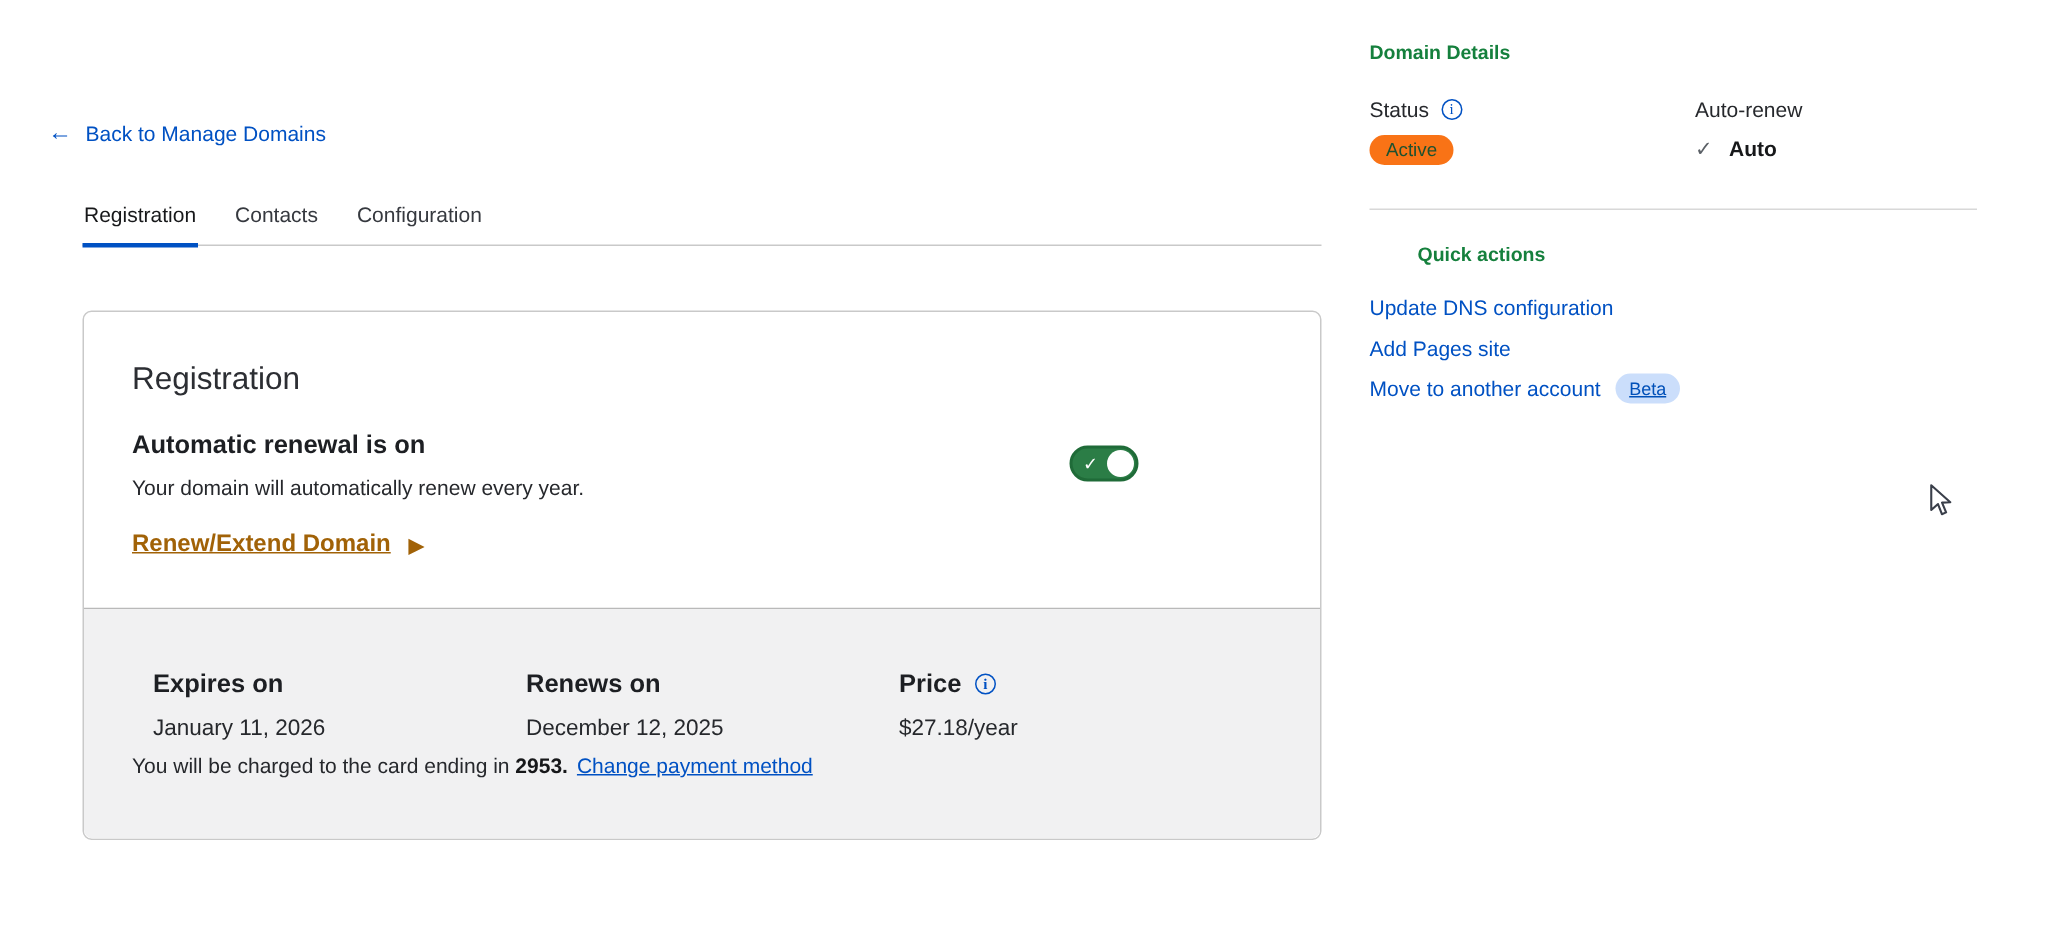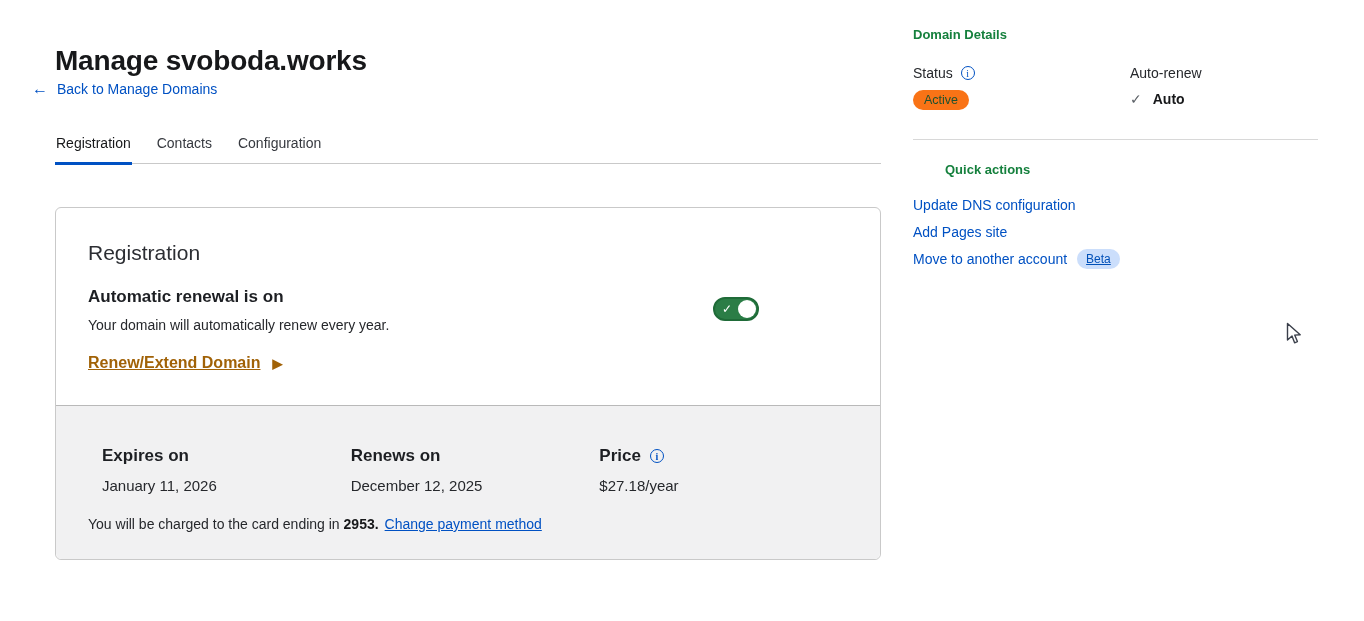--- a/index.html
+++ b/index.html
@@ -33,21 +33,21 @@
                 color:#a16207; text-decoration:none; cursor:pointer; display:flex; align-items:center; gap:12px; }
   .renew-link .link-text { text-decoration:underline; }
   .tri-icon { font-size:13px; line-height:1; }
 
   .card-footer { position:absolute; left:0; right:0; top:197px; bottom:0; background:#f1f1f2;
                  border-top:1px solid #b9b9b9; border-radius:0 0 6px 6px; padding:40px 32px 0; }
   .fcols { display:flex;margin-left:14px; }
   .fcol { width:265px; }
   .fcol-label { font-size:17px; font-weight:700; color:#1d1f23; display:flex; align-items:center; gap:9px; }
   .fcol-value { margin-top:11px; font-size:15px; color:#26282c; }
-  .charge-line { margin-top:22px; font-size:14px; color:#26282c; }
+  .charge-line { margin-top:8px; font-size:14px; color:#26282c; }
   .charge-line b { color:#17181a; }
   .inline-link { color:#0051c3; text-decoration:underline; cursor:pointer; margin-left:6px; }
 
   .info-icon { display:inline-flex; width:14px; height:14px; border:1px solid #0051c3; border-radius:50%;
                color:#0051c3; font-size:10px; align-items:center; justify-content:center;
                font-family:"Liberation Serif", serif; flex:0 0 auto; }
 
   
   .sb-heading { position:absolute; left:913px; font-size:13px; font-weight:700; color:#15803d; }
   .sb-label { position:absolute; font-size:14px; color:#26282c; display:flex; align-items:center; gap:8px; }
@@ -62,21 +62,20 @@
              display:flex; align-items:center; gap:10px; }
   .beta-badge { background:#cbdefb; color:#0050b8; font-size:12px; padding:3px 9px; border-radius:10px;text-decoration:underline; }
 
   .cursor { position:absolute; left:1283px; top:322px; }
 </style>
 </head>
 <body>
 
 <div class="stage">
 
-  <h1 class="page-title">Manage svoboda.works</h1>
 
   <a class="back-link">
     <span class="back-arrow">←</span>
     <span>Back to Manage Domains</span>
   </a>
 
   <div class="tabs">
     <div class="tab active">Registration</div>
     <div class="tab">Contacts</div>
     <div class="tab">Configuration</div>

